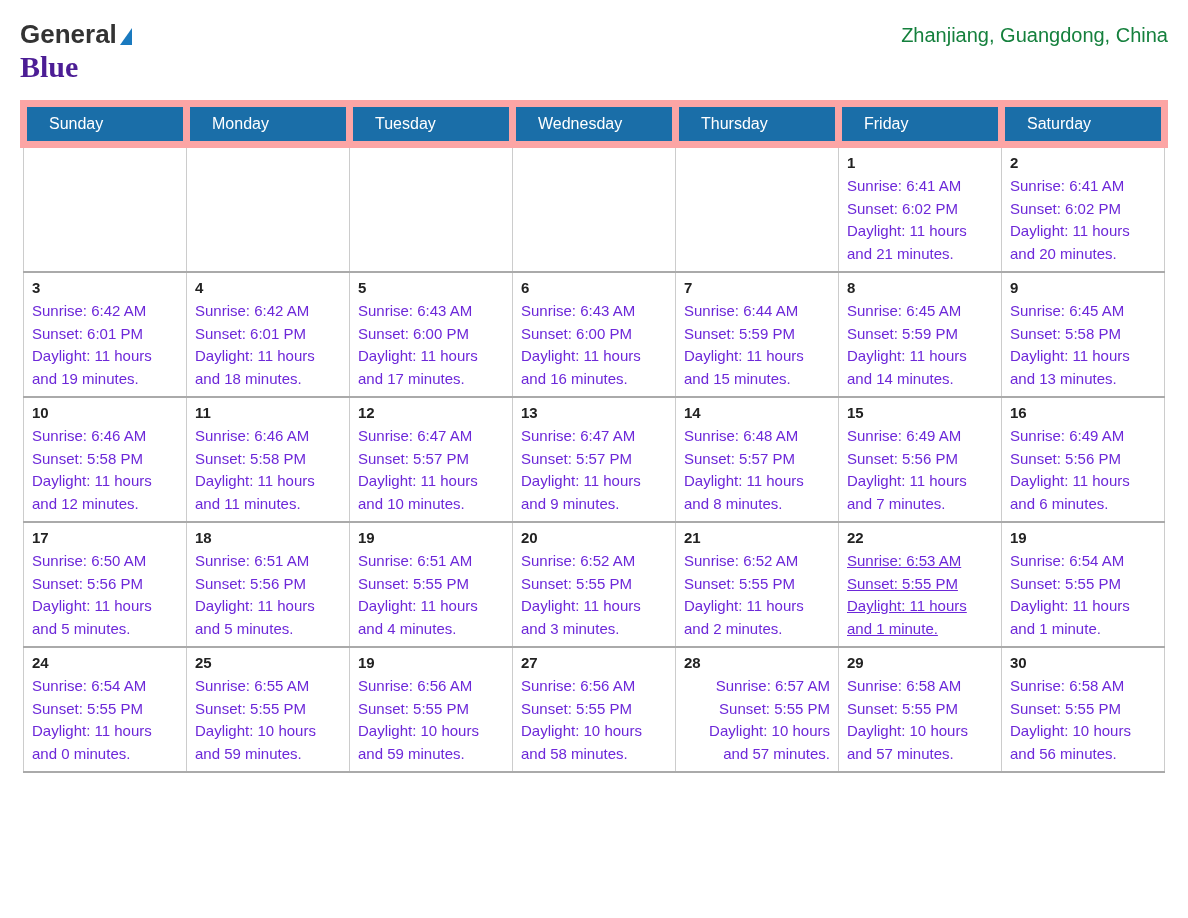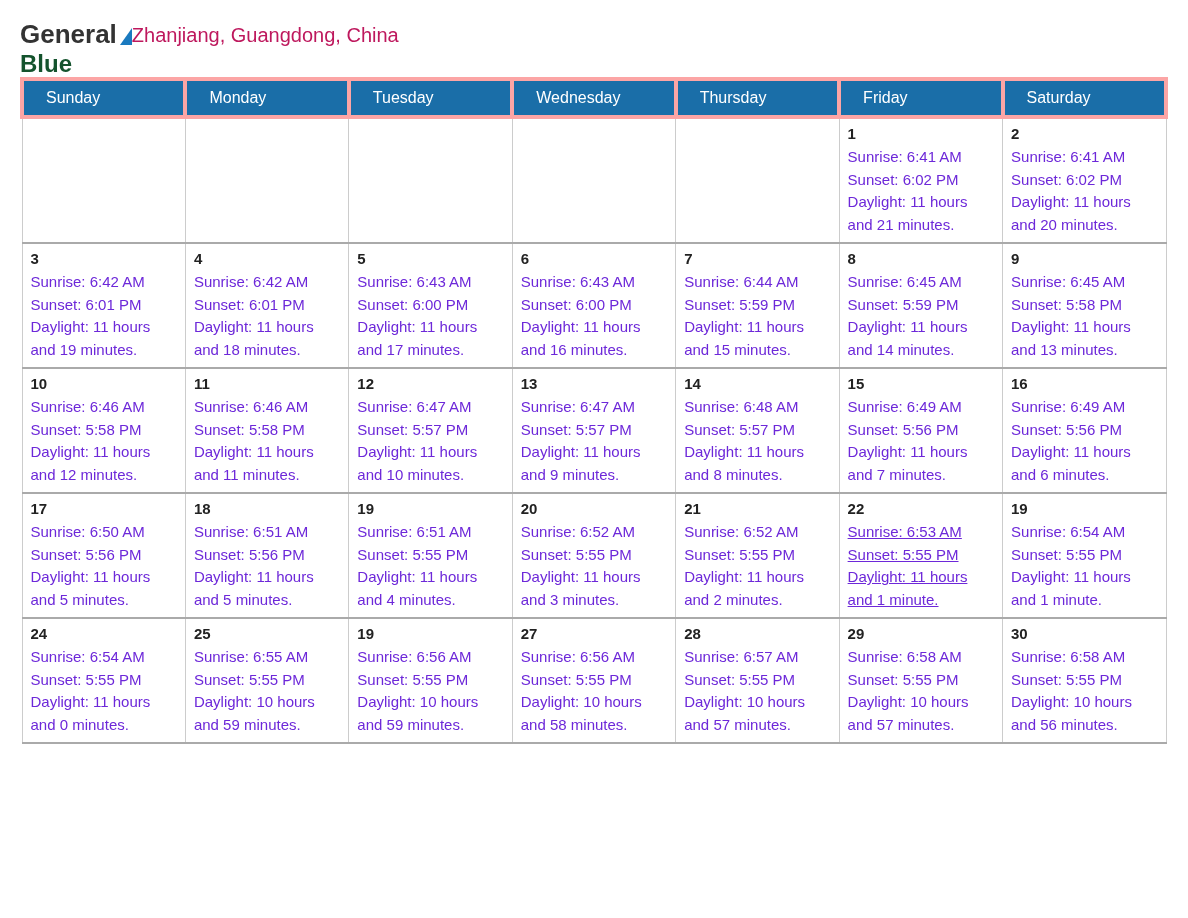--- a/index.html
+++ b/index.html
@@ -5,49 +5,50 @@
     * { box-sizing: border-box; margin: 0; padding: 0; }
     body {
       font-family: Arial, sans-serif;
       background: #fff;
       padding: 20px;
       width: 1188px;
       min-height: 918px;
     }
     .header {
       display: flex;
+      justify-content: space-between;
       align-items: flex-start;
-      margin-bottom: 0;
+      margin-bottom: 16px;
     }
     .title-block {
       text-align: right;
     }
     .month-title {
       font-size: 42px;
       font-weight: normal;
       color: #222;
       line-height: 1.1;
     }
     .location {
       font-size: 20px;
-      color: #be185d;
+      color: #15803d;
       margin-top: 4px;
     }
     .calendar {
       width: 100%;
       border-collapse: collapse;
     }
     .calendar thead th {
       background-color: #1a6ea8;
       color: #fff;
       font-size: 16px;
       font-weight: normal;
       padding: 8px 22px;
       text-align: left;
-      border: 4px solid #fca5a5;
+      border: 7px solid #fca5a5;
     }
     .calendar tbody td {
       vertical-align: top;
       padding: 6px 8px;
       border: 1px solid #ccc;
       font-size: 13px;
       color: #333;
       width: 14.28%;
       min-height: 100px;
       background: #fff;
@@ -83,21 +84,21 @@
   </style>
 </head>
 <body>
 
 <div class="header">
   <div class="logo-row">
     <div class="logo-text-block">
       <span>
         <span style="color:#333;font-size:26px;font-weight:bold;">General</span><span style="display:inline-block;width:0;height:0;border-left:12px solid transparent;border-bottom:17px solid #1a7abf;margin-left:3px;vertical-align:middle;"></span>
       </span>
-      <span style="color:#14532d;font-size:24px;font-weight:bold;">Blue</span>
+      <span style="color:#4c1d95;font-size:30px;font-weight:bold;font-family:Liberation Serif, serif;">Blue</span>
     </div>
   </div>
   <div class="title-block">
     <div class="location">Zhanjiang, Guangdong, China</div>
   </div>
 </div>
 
 <table class="calendar">
   <thead>
     <tr>
@@ -309,21 +310,21 @@
         </td>
         <td>
           <div class="day-number">27</div>
           <div class="day-info" style="white-space: pre-line;">Sunrise: 6:56 AM
 Sunset: 5:55 PM
 Daylight: 10 hours
 and 58 minutes.</div>
         </td>
         <td>
           <div class="day-number">28</div>
-          <div class="day-info" style="white-space: pre-line;">Sunrise: 6:57 AM
+          <div class="day-info" style="white-space: pre-line; text-align: right;">Sunrise: 6:57 AM
 Sunset: 5:55 PM
 Daylight: 10 hours
 and 57 minutes.</div>
         </td>
         <td>
           <div class="day-number">29</div>
           <div class="day-info" style="white-space: pre-line;">Sunrise: 6:58 AM
 Sunset: 5:55 PM
 Daylight: 10 hours
 and 57 minutes.</div>

